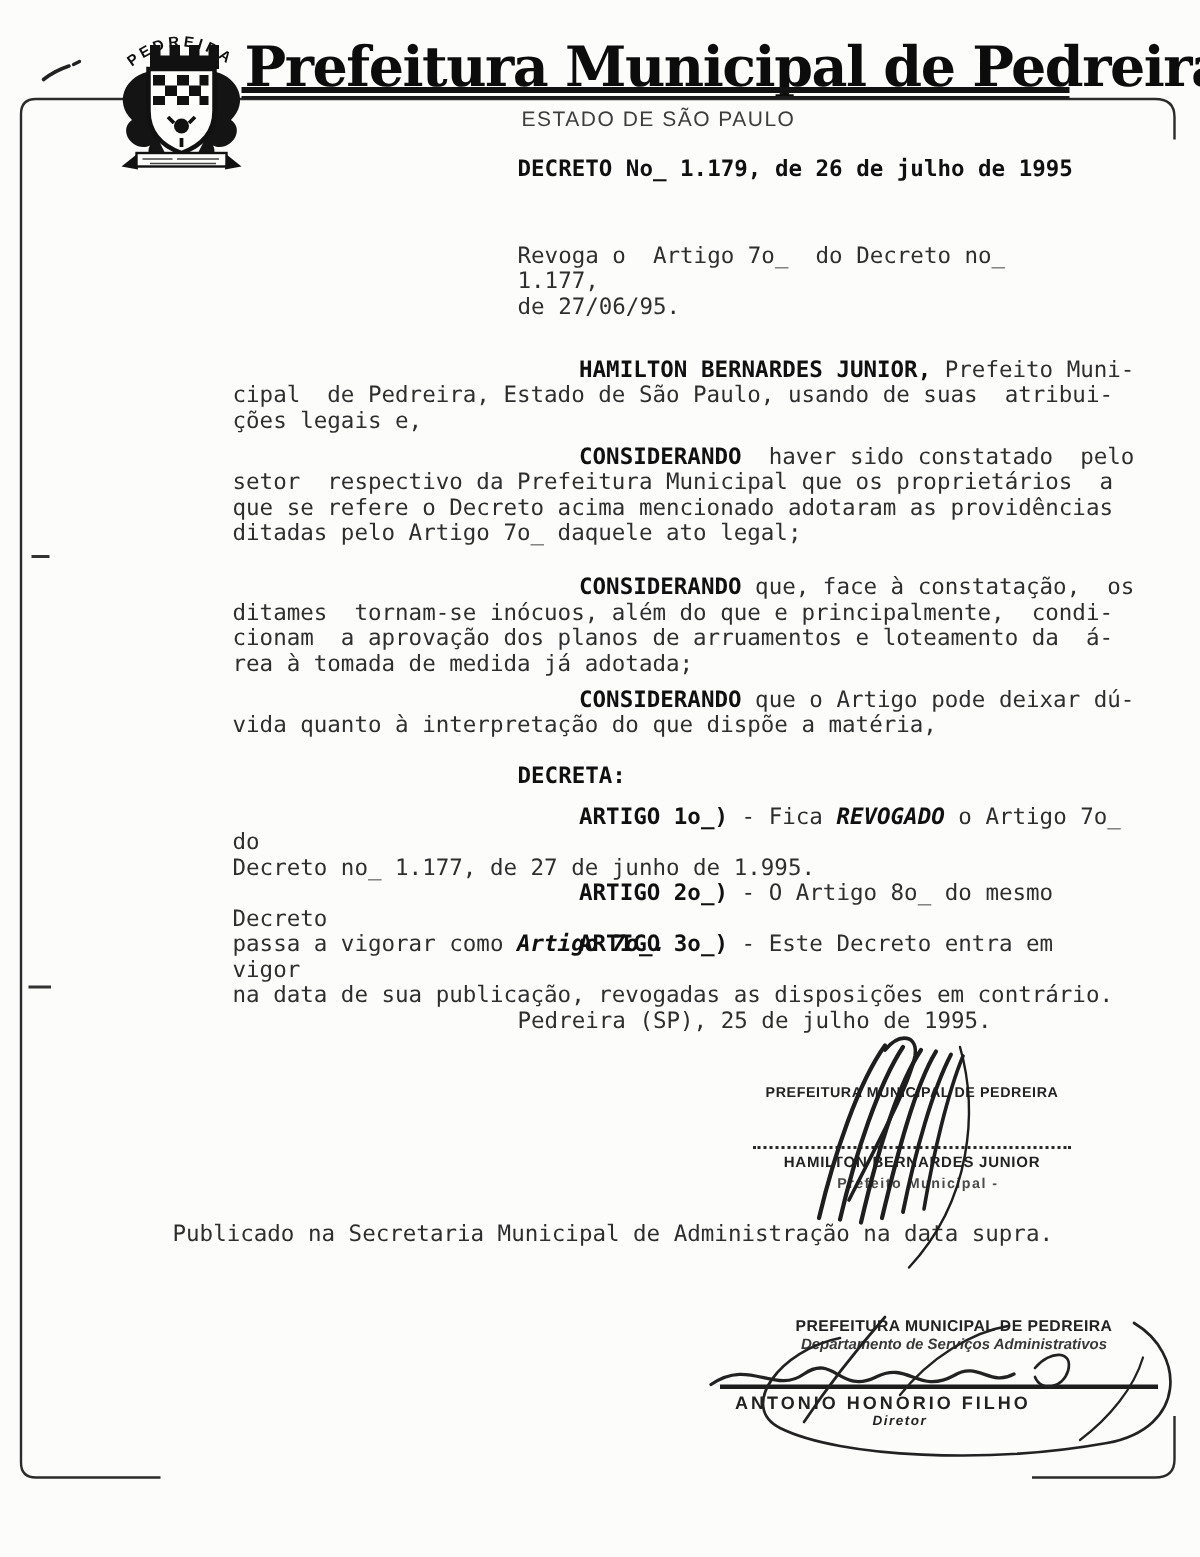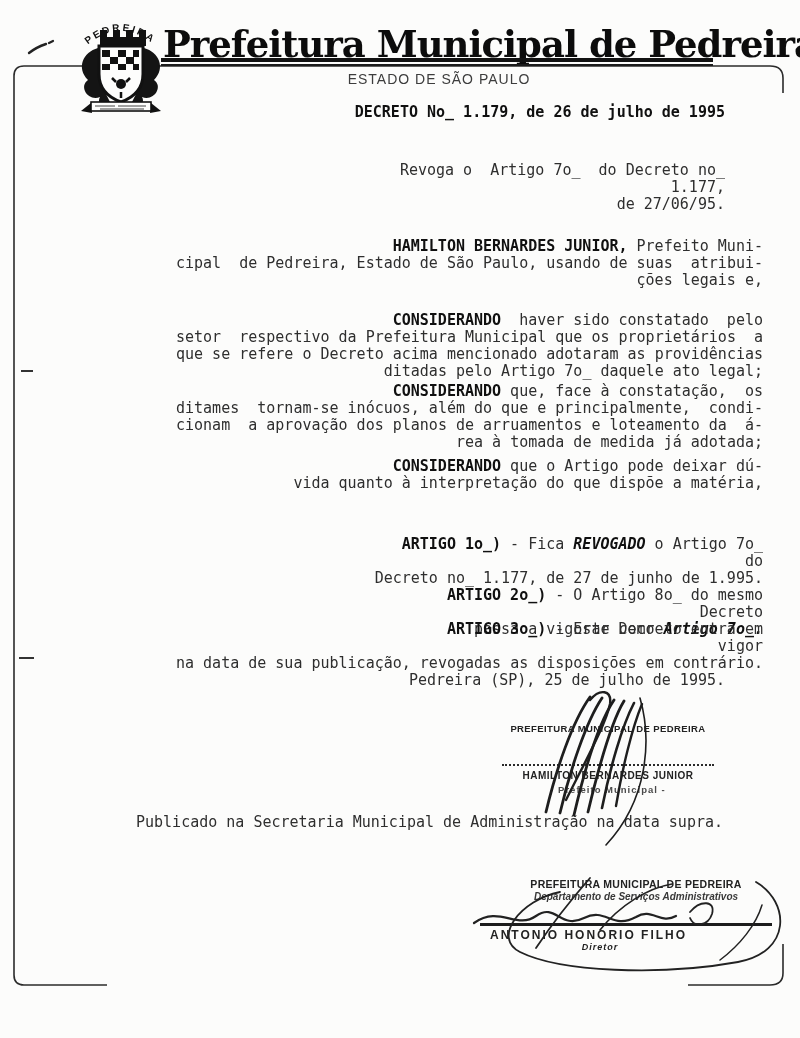--- a/index.html
+++ b/index.html
@@ -9,21 +9,21 @@
   .abs{position:absolute;}
   
   .doc-title{left:163px;top:22px;width:552px;text-align:center;white-space:nowrap;
              font-family:"DejaVu Serif",serif;font-weight:700;font-size:37px;color:#0c0c0c;letter-spacing:-1px;}
   .rule-a{left:161px;top:58px;width:552px;height:4px;background:#121212;}
   .rule-b{left:161px;top:64px;width:552px;height:2px;background:#1c1c1c;}
   .subtitle{left:163px;top:71px;width:552px;text-align:center;
             font-family:"Liberation Sans",sans-serif;font-size:14px;font-weight:400;
             letter-spacing:1px;color:#3d3d3d;}
   
-  .mono{left:115px;width:608px;font-size:15px;line-height:17px;white-space:pre-wrap;color:#2e2e2e;text-align:right;}
+  .mono{left:115px;width:608px;font-size:15px;line-height:17px;white-space:pre-wrap;color:#2e2e2e;}
   .indent{text-indent:231px;margin-left:40px;}
   .at345{left:345px;width:380px;}
   .b{font-weight:700;color:#101010;}
   .bi{font-weight:700;font-style:italic;color:#101010;}
   
   .stamp{font-family:"Liberation Sans",sans-serif;font-weight:700;color:#222;white-space:nowrap;}
   .dotline{border-top:2px dotted #2a2a2a;}
   .solidline{background:#1d1d1d;}
   .footer-text{left:112px;top:978px;font-family:"Liberation Sans",sans-serif;font-size:9px;
                font-weight:700;letter-spacing:0.2px;color:#343434;white-space:nowrap;}
@@ -86,33 +86,34 @@
 
   <div class="abs mono at345 b" style="top:104px;white-space:nowrap">DECRETO No̲ 1.179, de 26 de julho de 1995</div>
 
   <div class="abs mono at345" style="top:162px">Revoga o  Artigo 7o̲  do Decreto no̲ 1.177,
 de 27/06/95.</div>
 
   <div class="abs mono indent" style="top:238px"><span class="b">HAMILTON BERNARDES JUNIOR,</span><span> Prefeito Muni-
 cipal  de Pedreira, Estado de São Paulo, usando de suas  atribui-
 ções legais e,</span></div>
 
-  <div class="abs mono indent" style="top:312px"><span class="b">CONSIDERANDO</span><span>  haver sido constatado  pelo
+  <div class="abs mono indent" style="top:296px"><span class="b">CONSIDERANDO</span><span>  haver sido constatado  pelo
 setor  respectivo da Prefeitura Municipal que os proprietários  a
 que se refere o Decreto acima mencionado adotaram as providências
 ditadas pelo Artigo 7o̲ daquele ato legal;</span></div>
 
   <div class="abs mono indent" style="top:383px"><span class="b">CONSIDERANDO</span><span> que, face à constatação,  os
 ditames  tornam-se inócuos, além do que e principalmente,  condi-
 cionam  a aprovação dos planos de arruamentos e loteamento da  á-
 rea à tomada de medida já adotada;</span></div>
 
   <div class="abs mono indent" style="top:458px"><span class="b">CONSIDERANDO</span><span> que o Artigo pode deixar dú-
 vida quanto à interpretação do que dispõe a matéria,</span></div>
 
+  <div class="abs mono at345 b" style="top:509px">DECRETA:</div>
 
   <div class="abs mono indent" style="top:536px"><span class="b">ARTIGO 1o̲)</span><span> - Fica </span><span class="bi">REVOGADO</span><span> o Artigo 7o̲ do
 Decreto no̲ 1.177, de 27 de junho de 1.995.</span></div>
 
   <div class="abs mono indent" style="top:587px"><span class="b">ARTIGO 2o̲)</span><span> - O Artigo 8o̲ do mesmo Decreto
 passa a vigorar como </span><span class="bi">Artigo 7o̲.</span></div>
 
   <div class="abs mono indent" style="top:621px"><span class="b">ARTIGO 3o̲)</span><span> - Este Decreto entra em  vigor
 na data de sua publicação, revogadas as disposições em contrário.</span></div>
 

